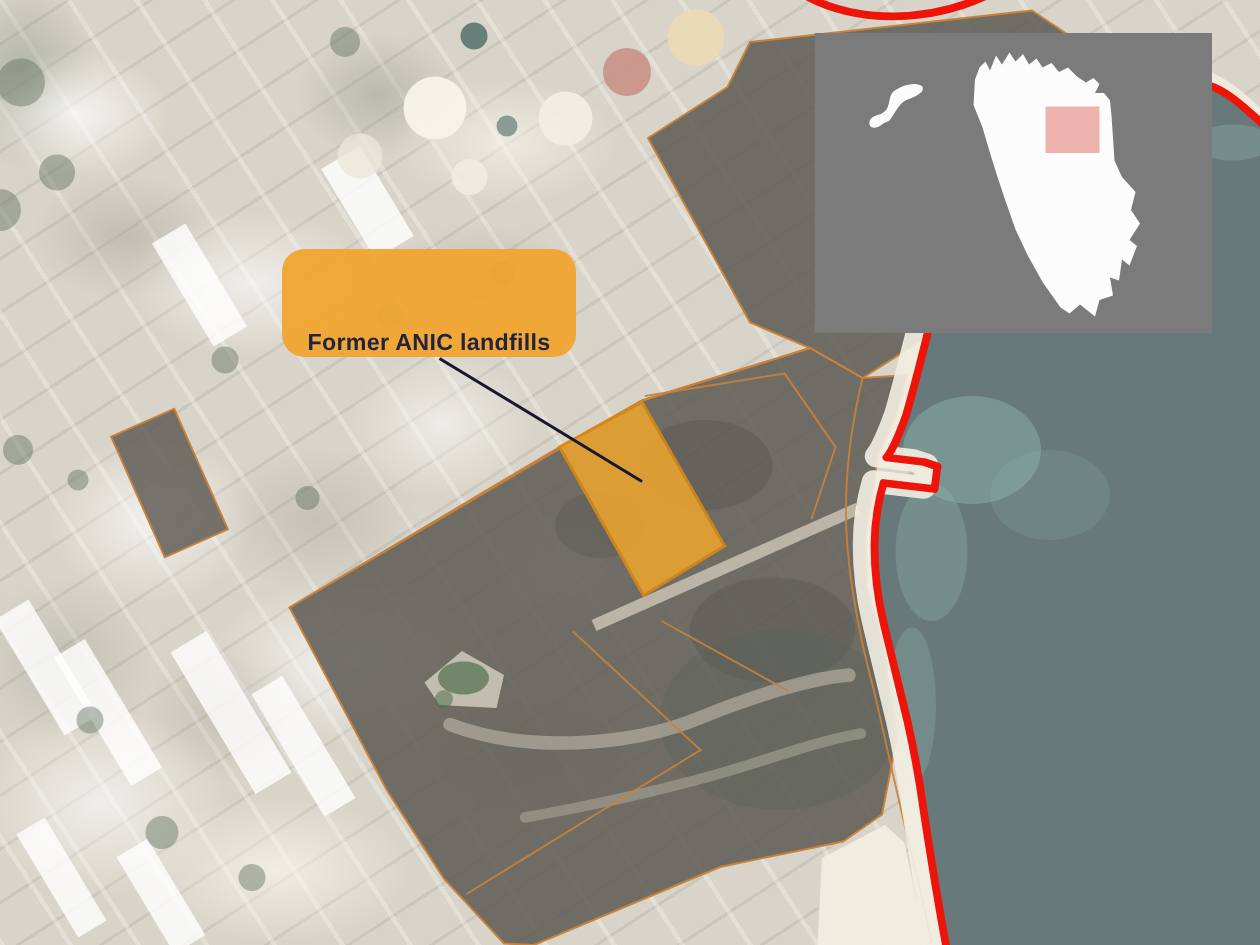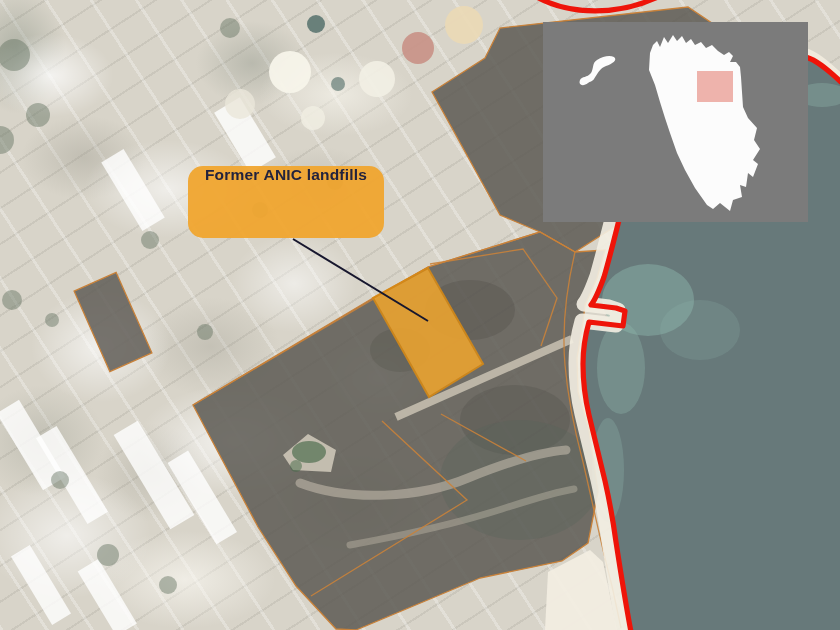--- a/index.html
+++ b/index.html
@@ -29,21 +29,21 @@
       radial-gradient(110px 70px at 42% 80%, rgba(146,144,132,.3), transparent 70%),
       repeating-linear-gradient(57deg, rgba(255,255,255,.28) 0 3px, transparent 3px 38px),
       repeating-linear-gradient(-33deg, rgba(120,118,108,.14) 0 2px, transparent 2px 30px);
   }
   #overlay,#inset{position:absolute;}
   #overlay{left:0;top:0;}
   #inset{left:543px;top:22px;}
   #map-label{
     position:absolute;left:188px;top:166px;width:196px;height:72px;
     background:rgba(240,165,47,.95);border-radius:15px;
-    display:flex;align-items:flex-start;justify-content:center;
+    display:flex;align-items:flex-end;justify-content:center;
   }
   #map-label span{
     font-size:15.5px;font-weight:700;color:#23233d;letter-spacing:.2px;
   }
 </style>
 </head>
 <body>
 
 <div id="stage">
 

